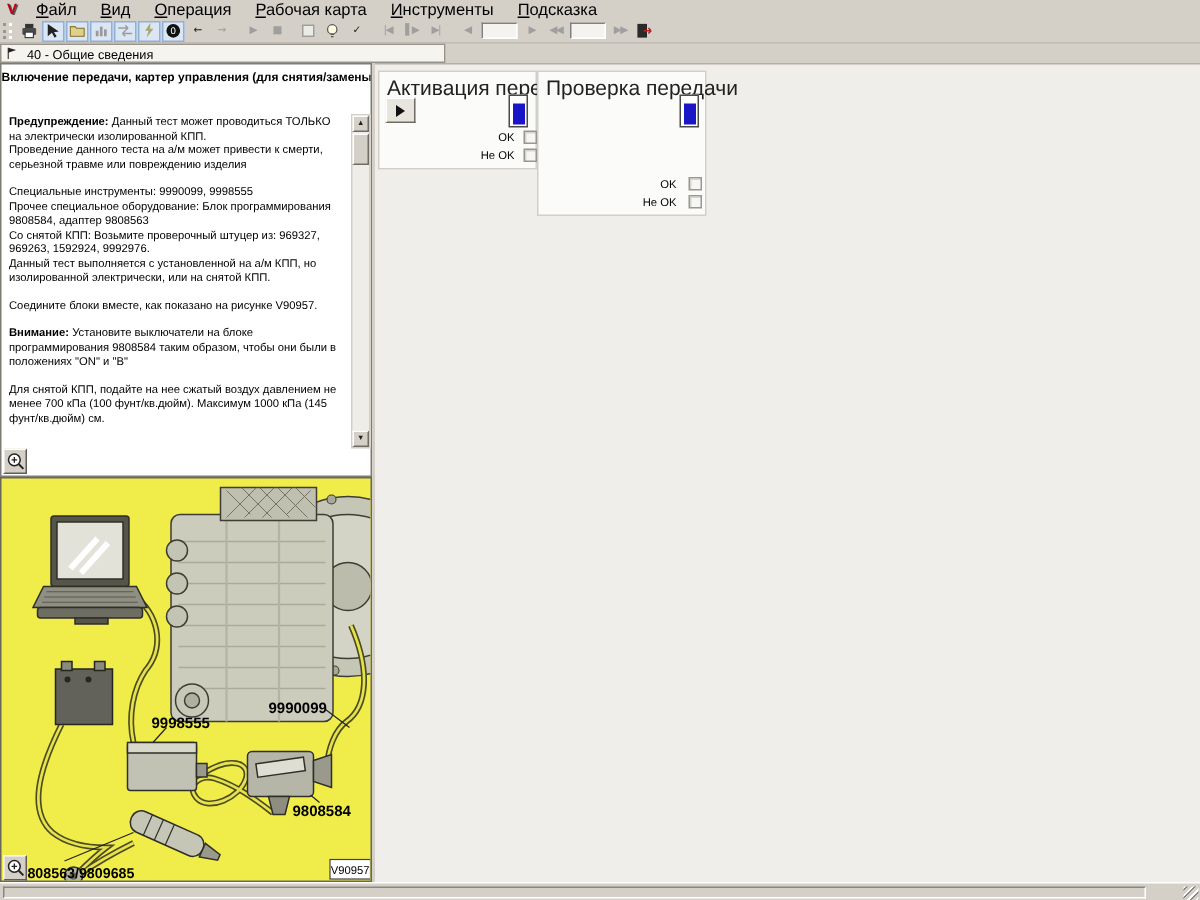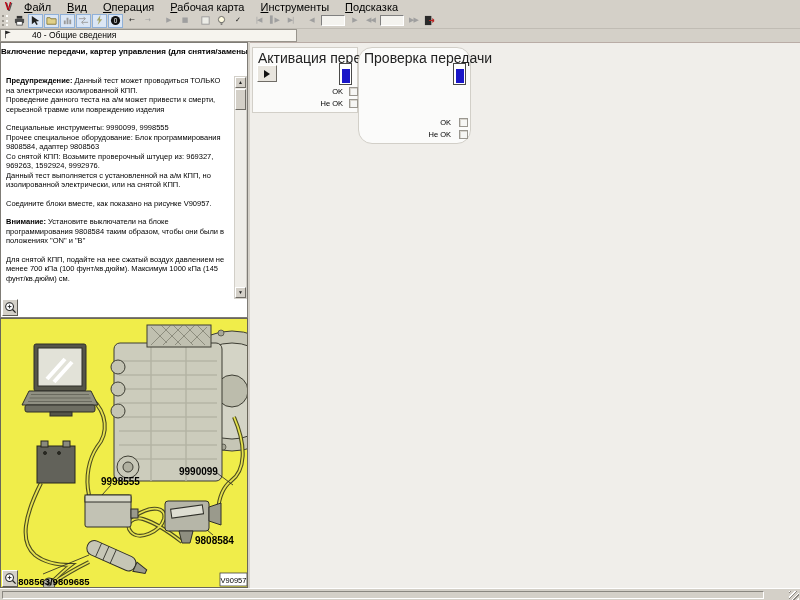--- a/index.html
+++ b/index.html
@@ -18,21 +18,21 @@
   .tb-btn { width:15px; height:14px; display:flex; align-items:center; justify-content:center; background:transparent; border:1px solid transparent; padding:0; cursor:default; }
   .tb-btn svg { width:11px; height:11px; display:block; }
   .tb-btn .glyph { font-size:7px; color:#1a1a1a; letter-spacing:-1px; line-height:1; font-family:"DejaVu Sans", sans-serif; }
   .tb-btn.hl { background:#dbe6f5; border:1px solid #8fb0d8; }
   .tb-btn.dis .glyph { color:#9f9f9f; }
   .tb-input { width:24px; height:11px; border:1px solid; border-color:#808080 #fff #fff #808080; background:#f4f3ef; font-size:8px; margin:0 1px; }
   .tb-sep { width:4px; height:12px; }
 
   
   .tabrow { position:absolute; left:0; top:29px; width:800px; height:13px; }
-  .tabpanel { position:absolute; top:0; height:13px; background:#f6f4ee; border:1px solid #98948c; display:flex; gap:19px; padding:0 3px; font-size:8.5px; white-space:nowrap; overflow:hidden; }
+  .tabpanel { position:absolute; top:0; height:13px; background:#f6f4ee; border:1px solid #98948c; display:flex; align-items:center; gap:5px; padding:0 3px; font-size:8.5px; white-space:nowrap; overflow:hidden; }
   .tab-left { left:0; width:297px; }
   .tab-right { left:301px; width:497px; }
   .tabpanel svg { width:9px; height:9px; flex:0 0 auto; }
 
   
   .doc-panel { position:absolute; left:0; top:42px; width:248px; height:276px; background:#fff; border:1px solid #7f7c76; }
   .doc-title { position:absolute; left:0; top:4px; width:100%; text-align:center; font-weight:bold; font-size:8px; white-space:nowrap; overflow:hidden; }
   .doc-text { position:absolute; left:5px; top:33px; width:224px; height:222px; overflow:hidden; font-size:7.5px; line-height:9.5px; }
   .doc-text p { margin:0; }
   .doc-text p.gap { margin-top:9px; }
@@ -52,21 +52,21 @@
   .mag-btn svg { width:13px; height:13px; }
 
   
   .figure-panel { position:absolute; left:0; top:318px; width:248px; height:270px; background:#f0ed4a; border:1px solid #6a675a; overflow:hidden; }
   .figure-panel svg.fig { position:absolute; left:0; top:0; }
 
   
   .right-panel { position:absolute; left:250px; top:42px; width:550px; height:546px; background:#f0eeea; border-top:1px solid #b9aca6; }
   .group { position:absolute; background:#fbfbfa; border:1px solid #d2cfc8; }
   .group1 { left:2px; top:4px; width:106px; height:66px; }
-  .group2 { left:108px; top:4px; width:113px; height:97px;border-radius:14px; }
+  .group2 { left:108px; top:4px; width:113px; height:97px; }
   .g-title { position:absolute; left:5px; top:2px; font-size:14px; color:#222; white-space:nowrap; }
   .play-btn { position:absolute; left:4px; top:17px; width:20px; height:17px; background:#e8e5de; border:1px solid; border-color:#fff 6f6c66; border-color:#fff #6f6c66 #6f6c66 #fff; display:flex; align-items:center; justify-content:center; cursor:pointer; padding:0; }
   .play-tri { width:0; height:0; border-left:6px solid #111; border-top:4px solid transparent; border-bottom:4px solid transparent; }
   .indicator { position:absolute; width:13px; height:22px; background:#fff; border:1px solid #4a4a48; }
   .ind1 { left:86px; top:15px; }
   .ind2 { left:94px; top:15px; }
   .ind-fill { position:absolute; left:2px; top:5px; width:8px; height:14px; background:#1a16c8; }
   .ck-label { position:absolute; font-size:7.5px; text-align:right; white-space:nowrap; }
   .cb { position:absolute; width:9px; height:9px; background:#f6f6f4; border:1px solid #9a9790; box-shadow:inset 1px 1px 0 #d8d5ce; cursor:pointer; }
 

